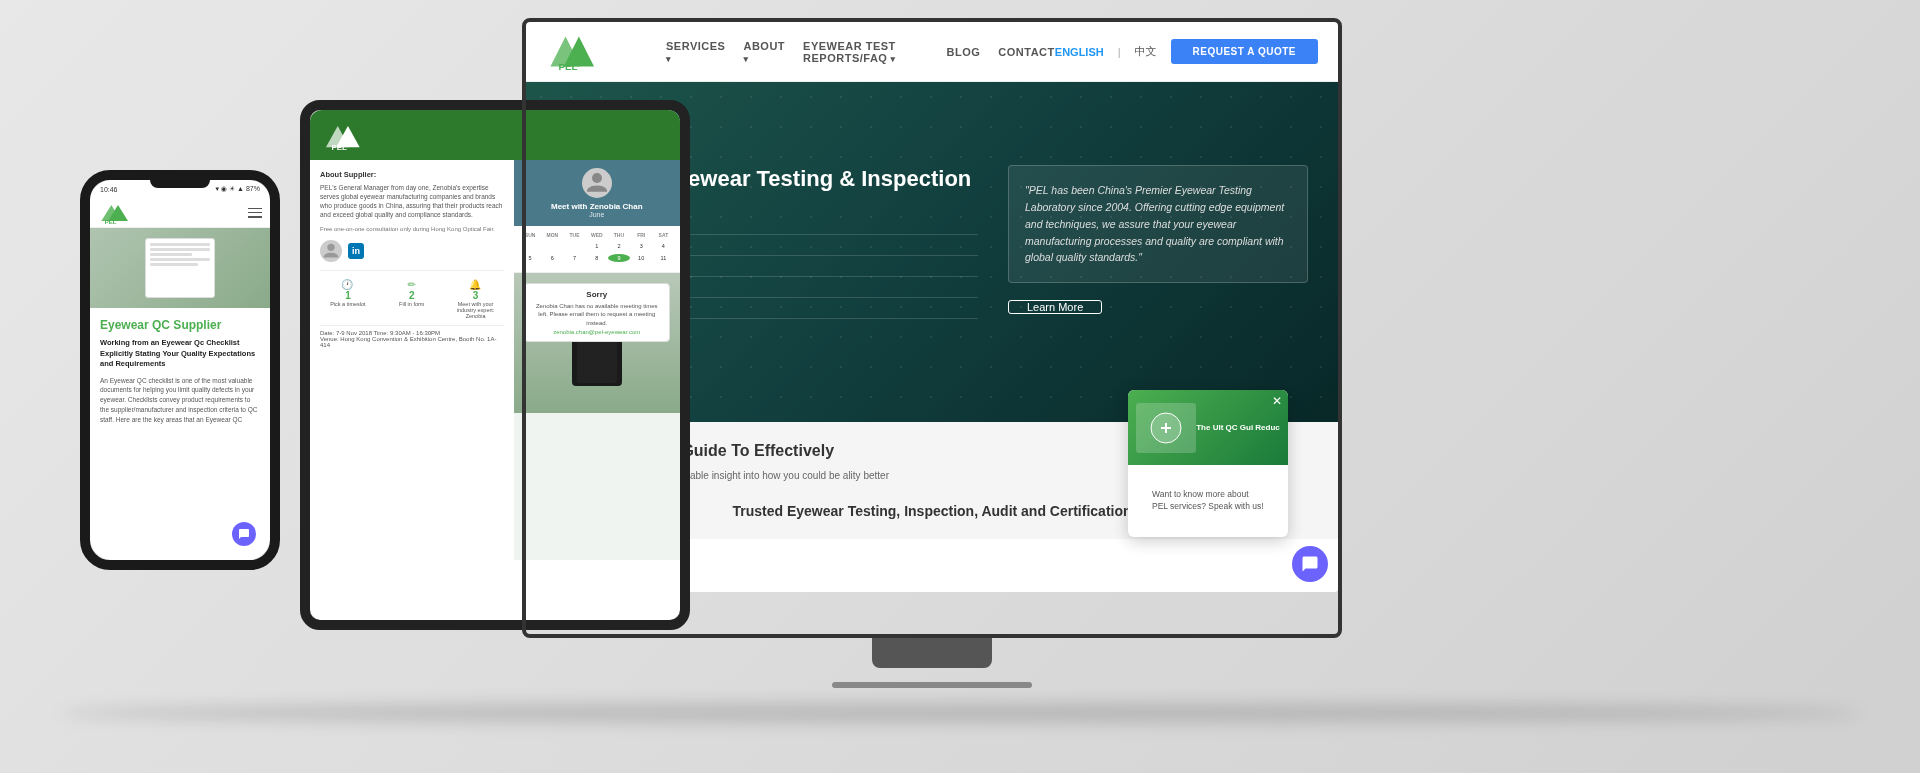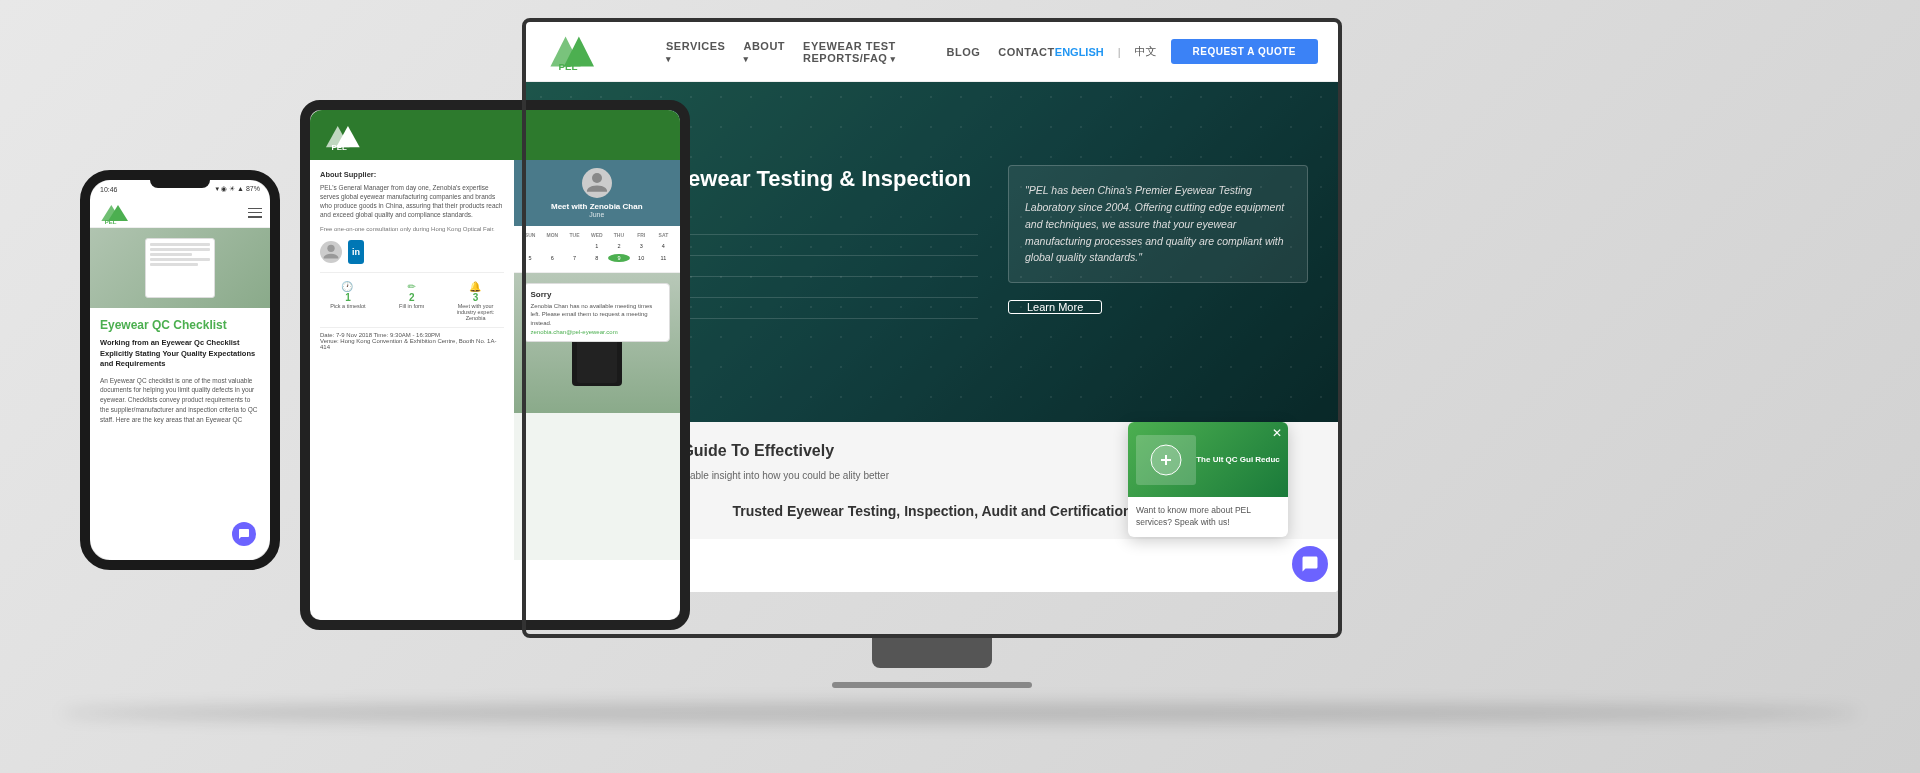--- a/index.html
+++ b/index.html
@@ -271,21 +271,21 @@
     }
     .popup-card-close {
       position: absolute;
       top: 4px;
       right: 6px;
       color: #fff;
       font-size: 12px;
       cursor: pointer;
     }
     .popup-card-body {
-      padding: 8px;
+      padding: 24px;
       border-radius: 6px;
     }
     .popup-card-body-text {
       font-size: 8.5px;
       color: #555;
       line-height: 1.4;
     }
 
     
     .tablet-frame {
@@ -357,20 +357,21 @@
       position: relative;
     }
     .tablet-right-img {
       width: 100%;
       height: 60%;
       background: linear-gradient(180deg, #e0e8e0, #c0ccc0);
       display: flex;
       align-items: center;
       justify-content: center;
       position: relative;
+      text-align: center;
     }
     .tablet-steps {
       display: flex;
       gap: 8px;
       margin-top: 8px;
       border-top: 1px solid #eee;
       padding-top: 8px;
     }
     .tablet-step {
       flex: 1;
@@ -594,21 +595,21 @@
       <div class="phone-doc-visual">
         <div class="phone-doc-line"></div>
         <div class="phone-doc-line"></div>
         <div class="phone-doc-line" style="width:70%;"></div>
         <div class="phone-doc-line"></div>
         <div class="phone-doc-line" style="width:80%;"></div>
       </div>
     </div>
 
     <div class="phone-content-area">
-      <div class="phone-green-title">Eyewear QC Checklist</div>
+      <div class="phone-green-title">Eyewear QC Supplier</div>
       <div class="phone-bold-sub">Working from an Eyewear Qc Checklist Explicitly Stating Your Quality Expectations and Requirements</div>
       <div class="phone-body-text">An Eyewear QC checklist is one of the most valuable documents for helping you limit quality defects in your eyewear. Checklists convey product requirements to the supplier/manufacturer and inspection criteria to QC staff. Here are the key areas that an Eyewear QC</div>
     </div>
 
     <div class="phone-chat-bubble">
       <svg width="12" height="12" viewBox="0 0 24 24" fill="white">
         <path d="M20 2H4c-1.1 0-2 .9-2 2v18l4-4h14c1.1 0 2-.9 2-2V4c0-1.1-.9-2-2-2z"></path>
       </svg>
     </div>
   </div>
@@ -637,21 +638,21 @@
 
         <div style="font-size:6px;color:#777;line-height:1.4;margin-bottom:6px;">Free one-on-one consultation only during Hong Kong Optical Fair.</div>
 
         <div style="display:flex;align-items:center;gap:6px;margin-top:4px;">
           <div style="width:22px;height:22px;background:#ccc;border-radius:50%;overflow:hidden;display:flex;align-items:center;justify-content:center;">
             <svg width="22" height="22" viewBox="0 0 24 24">
                 <circle cx="12" cy="8" r="4" fill="#999"></circle>
                 <path d="M12 14c-6 0-8 3-8 4v1h16v-1c0-1-2-4-8-4z" fill="#999"></path>
               </svg>
           </div>
-          <div style="width:16px;height:24px;background:#0077b5;border-radius:3px;display:flex;align-items:center;justify-content:center;">
+          <div style="width:16px;height:16px;background:#0077b5;border-radius:3px;display:flex;align-items:center;justify-content:center;">
             <span style="color:#fff;font-size:9px;font-weight:700;">in</span>
           </div>
         </div>
 
         <div class="tablet-steps">
           <div class="tablet-step">
             <div style="font-size:10px;color:#4caf50;">🕐</div>
             <div class="tablet-step-num">1</div>
             <div style="font-size:5.5px;color:#555;">Pick a timeslot</div>
           </div>

